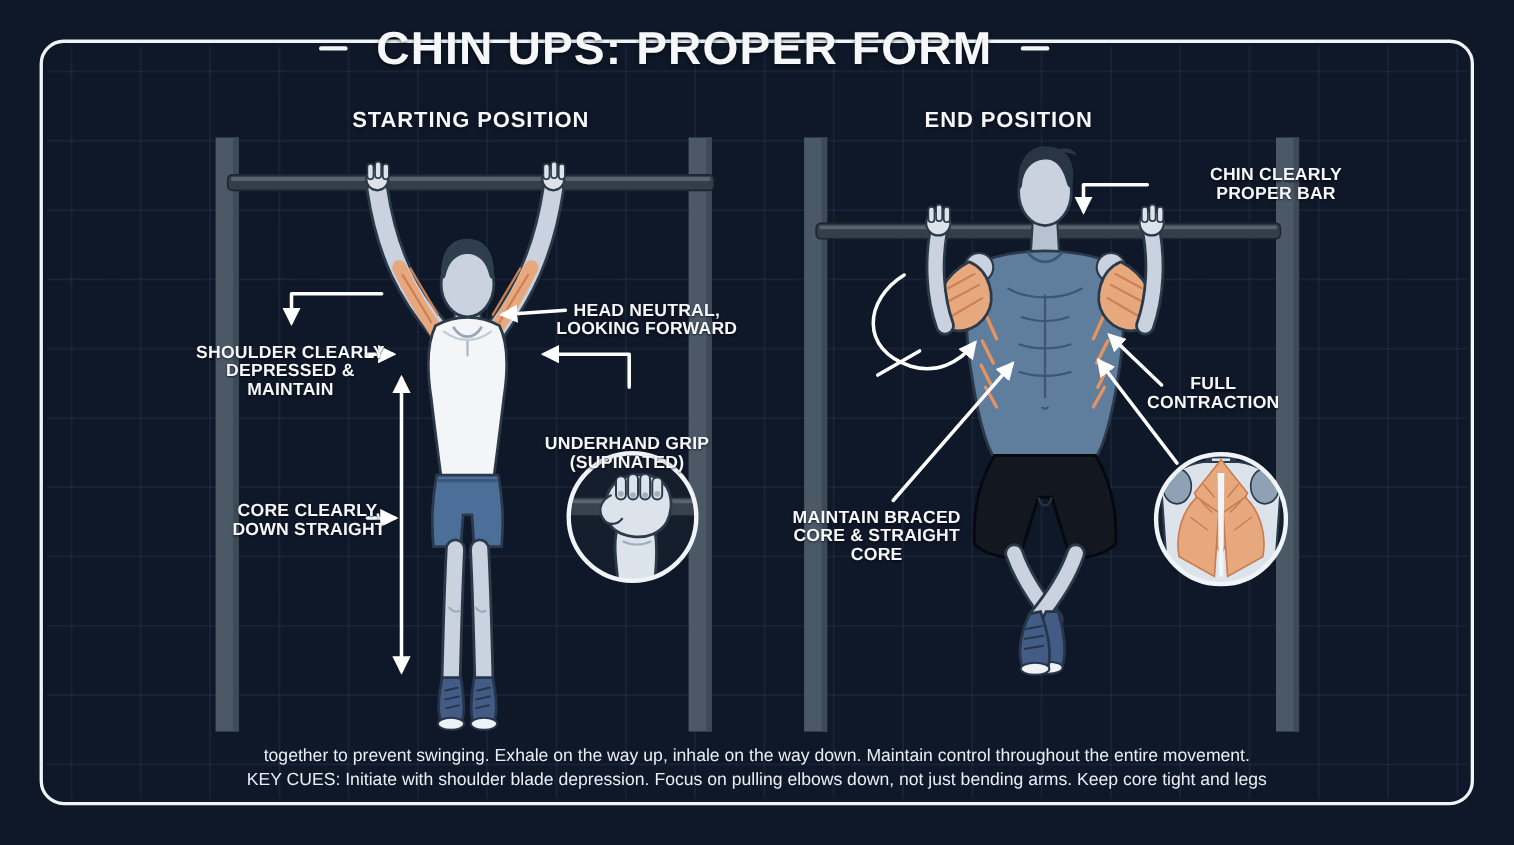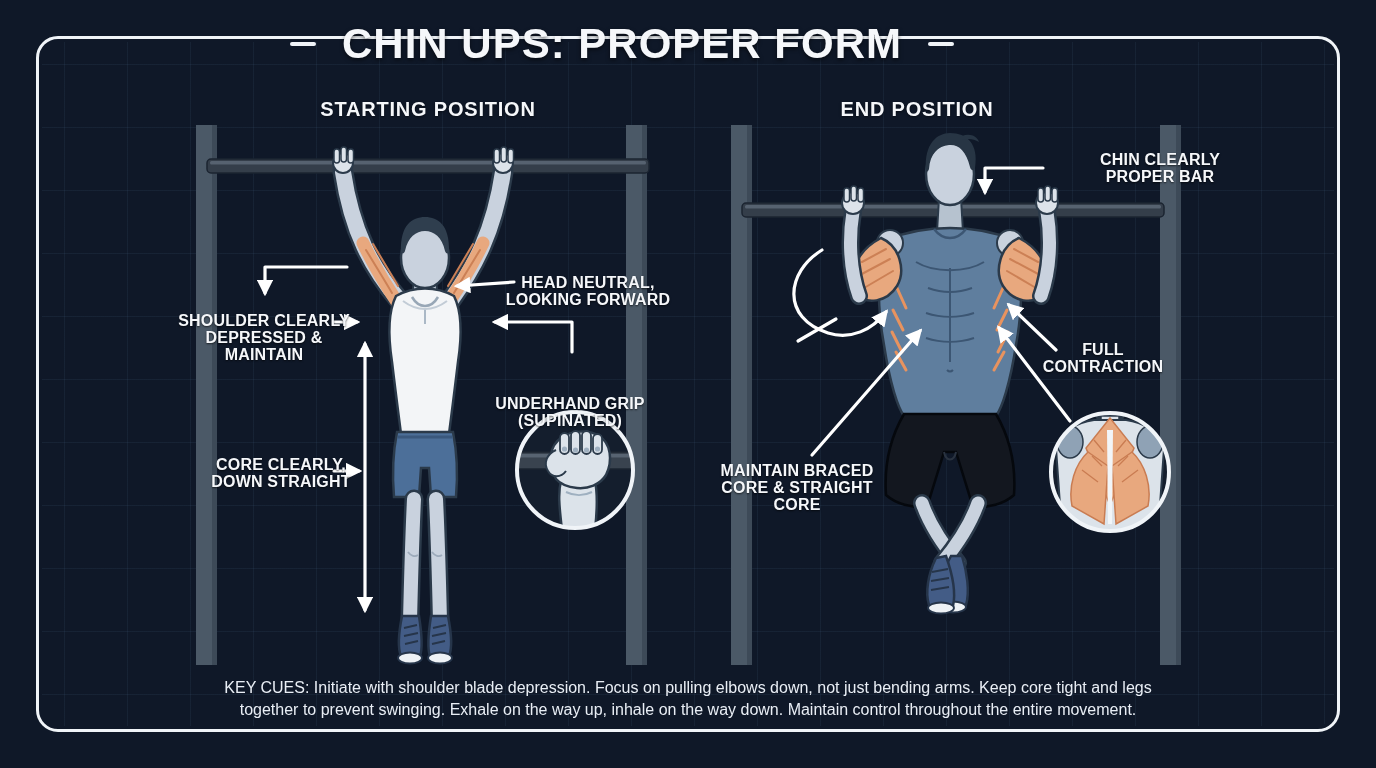--- a/index.html
+++ b/index.html
@@ -272,17 +272,17 @@
     <span>FULL</span>
     <span>CONTRACTION</span>
   </div>
   <div class="lbl" style="left:797px;top:462px;">
     <span>MAINTAIN BRACED</span>
     <span>CORE &amp; STRAIGHT</span>
     <span>CORE</span>
   </div>
 
   <div class="footer">
+    <span>together to prevent swinging. Exhale on the way up, inhale on the way down. Maintain control throughout the entire movement.</span>
     <span>KEY CUES: Initiate with shoulder blade depression. Focus on pulling elbows down, not just bending arms. Keep core tight and legs</span>
-    <span>together to prevent swinging. Exhale on the way up, inhale on the way down. Maintain control throughout the entire movement.</span>
   </div>
 
 </div>
 
 </body></html>

